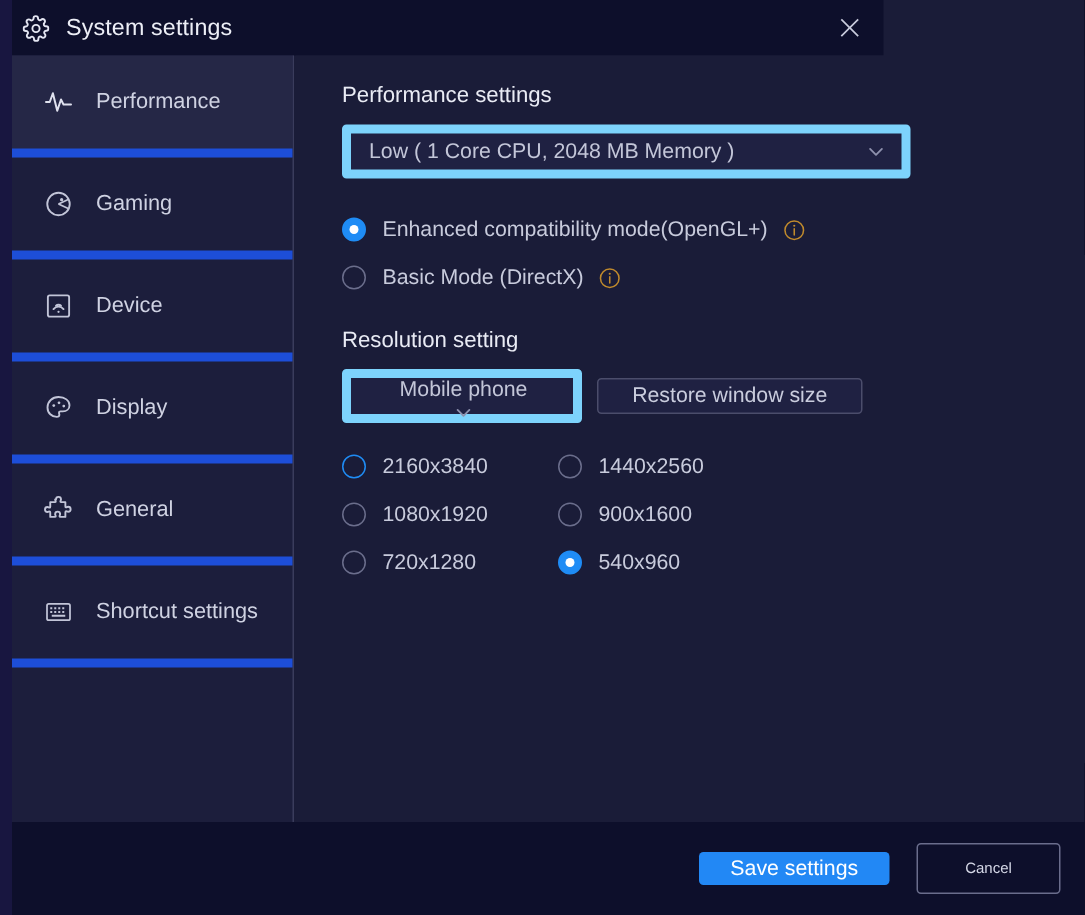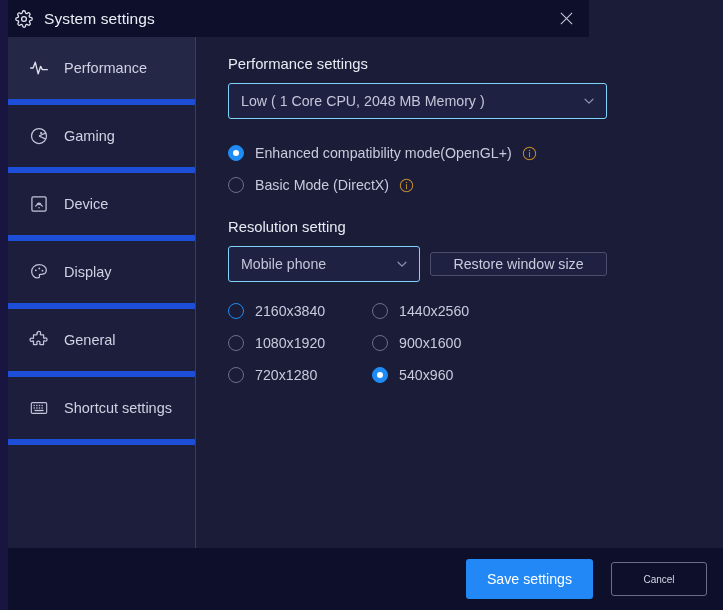--- a/index.html
+++ b/index.html
@@ -75,21 +75,21 @@
   }
   .sec-title {
     color: #e9ebf4; font-size: 14.8px;
     margin-bottom: 11px;
   }
   .spacer-lg { height: 18px; }
   
   .dropdown {
     height: 36px;
     background: #1f2142;
-    border: 1px solid #7dd3fc;
+    border: 6px solid #7dd3fc;
     border-radius: 3px;
     display: flex; align-items: center;
     padding: 0 10px 0 12px;
     cursor: pointer;
     color: #c3c6d8; font-size: 14.2px;
   }
   .dropdown .dd-val { flex: 1 1 auto; }
   .chev { width: 14px; height: 14px; flex: 0 0 auto; }
   #perf-dropdown { width: 379px; }
   
@@ -112,21 +112,21 @@
     border-radius: 50%; background: #ffffff;
   }
   .radio.focus { border-color: #1f8cf5; background: transparent; }
   .radio-row .r-label {
     margin-left: 11px;
     color: #c8cbdc; font-size: 14.2px;
   }
   .info-ico { margin-left: 10px; width: 15px; height: 15px; flex: 0 0 auto; }
   
   #res-controls { display: flex; align-items: center; }
-  #res-type-dropdown { width: 192px; }
+  #res-type-dropdown { width: 160px; flex-direction: column; }
   #restore-btn {
     margin-left: 10px;
     width: 177px; height: 24px;
     background: #1f2142;
     border: 1px solid #4b4d6b;
     border-radius: 3px;
     display: flex; align-items: center; justify-content: center;
     color: #c9ccdd; font-size: 14.2px; cursor: pointer;
   }
   
@@ -139,21 +139,21 @@
   #res-grid .radio-row .r-label { font-size: 14.2px; color: #c8cbdc; }
   
   #footer {
     position: absolute; left: 8px; top: 548px;
     width: 715px; height: 62px;
     background: #0d0f2b;
     display: flex; align-items: center; justify-content: flex-end;
     padding-right: 16px;
   }
   #save-btn {
-    width: 127px; height: 40px;
+    width: 127px; height: 22px;
     background: #2288f5; border: none; border-radius: 3px;
     color: #ffffff; font-size: 14.2px;
     font-family: "Liberation Sans", sans-serif;
     cursor: pointer;
   }
   #cancel-btn {
     margin-left: 18px;
     width: 96px; height: 34px;
     background: transparent;
     border: 1px solid #6a6d8c; border-radius: 3px;

